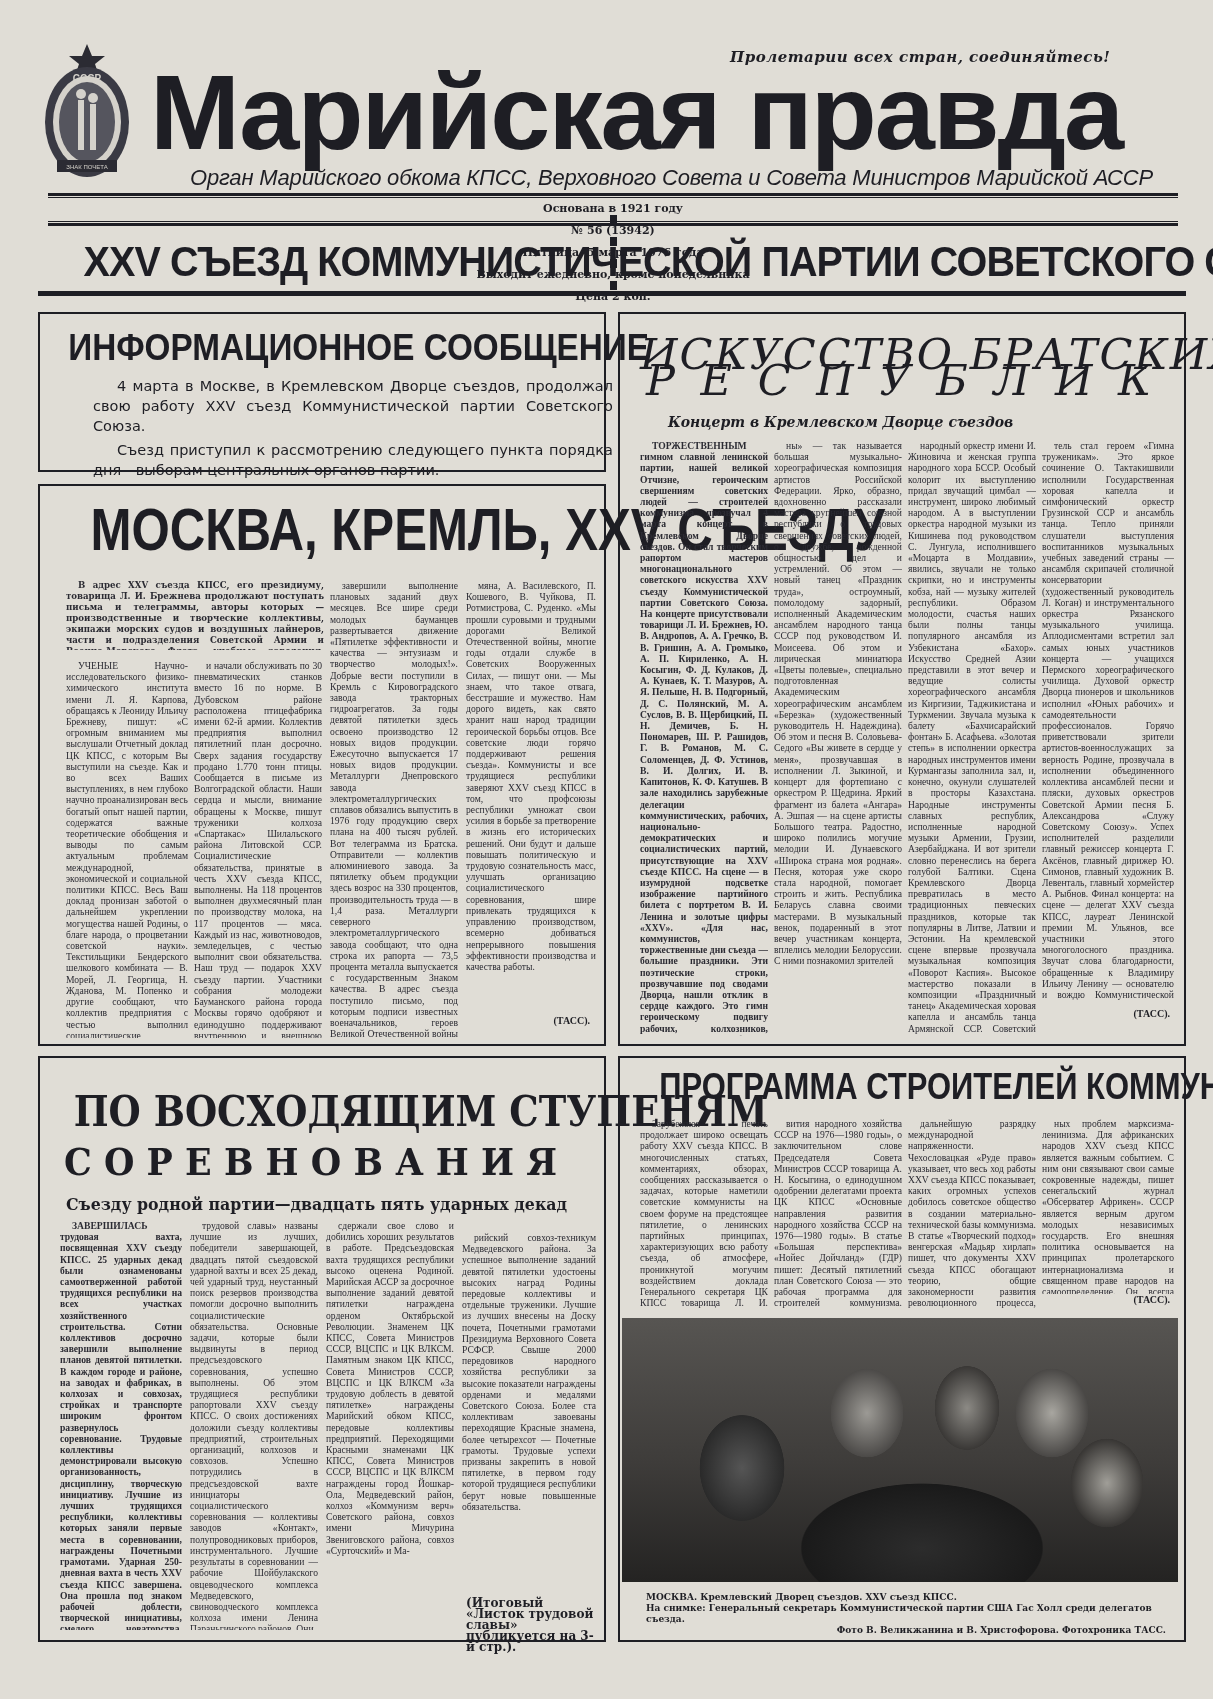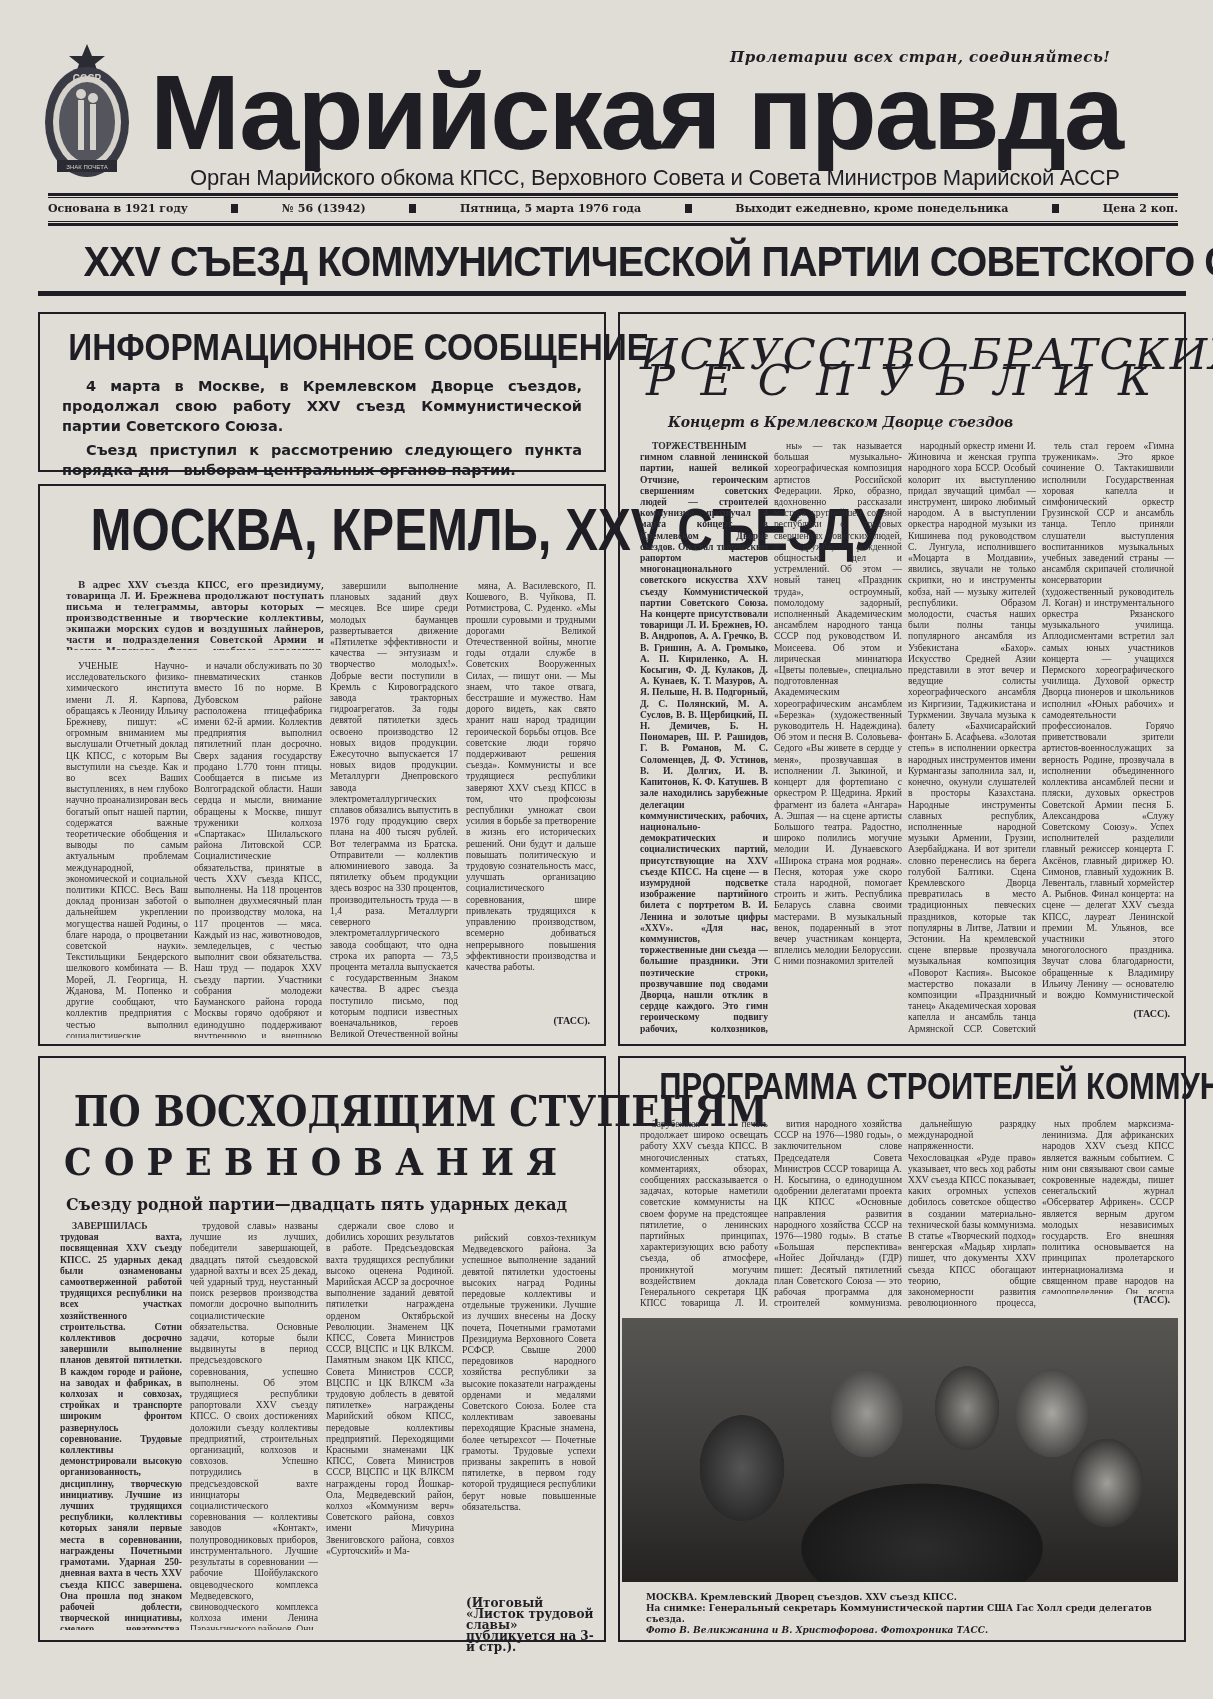--- a/index.html
+++ b/index.html
@@ -3,32 +3,32 @@
 <meta charset="utf-8">
 <style>
   html,body{margin:0;padding:0;}
   body{width:1213px;height:1699px;background:#dcd9d2;font-family:"Liberation Serif",serif;color:#1e1e24;position:relative;overflow:hidden;}
   .page{position:absolute;left:0;top:0;width:1213px;height:1699px;background:#e0ddd6;}
   .abs{position:absolute;}
   
   .emblem{left:40px;top:42px;width:95px;height:140px;}
   .slogan{left:730px;top:48px;width:460px;font-family:"DejaVu Serif",serif;font-style:italic;font-weight:bold;font-size:15px;letter-spacing:.5px;}
   .title{left:150px;top:62px;width:1050px;font-family:"Liberation Sans",sans-serif;font-weight:900;font-size:106px;line-height:100px;letter-spacing:-2px;transform:scaleX(1.02);transform-origin:left;white-space:nowrap;}
-  .subtitle{left:190px;top:165px;width:1000px;font-family:"Liberation Sans",sans-serif;font-size:22px;white-space:nowrap;letter-spacing:-.2px;}
+  .subtitle{left:190px;top:165px;width:1000px;font-family:"Liberation Sans",sans-serif;font-size:22px;white-space:nowrap;letter-spacing:-.2px;font-style:italic;}
   .rule{background:#1e1e24;}
-  .infobar{left:48px;top:202px;width:1130px;display:flex;justify-content:space-between;align-items:center;font-family:"DejaVu Serif",serif;font-size:11px;font-weight:bold;}
+  .infobar{left:48px;top:202px;width:1130px;display:flex;justify-content:space-between;align-items:center;font-family:"DejaVu Serif",serif;font-size:11px;font-weight:bold;flex-direction:column;}
   .infobar .sq{display:inline-block;width:7px;height:9px;background:#1e1e24;}
   .banner{left:38px;top:236px;width:1140px;text-align:center;font-family:"Liberation Sans",sans-serif;font-weight:900;font-size:43px;line-height:50px;letter-spacing:-1px;transform:scaleX(.92);transform-origin:center;white-space:nowrap;}
   
   .box{border:2px solid #1e1e24;}
   .h-condensed{font-family:"Liberation Sans",sans-serif;font-weight:900;white-space:nowrap;text-align:center;}
   .col{position:absolute;font-family:"Liberation Serif",serif;font-size:9.6px;line-height:11.2px;text-align:justify;color:#2b2b33;overflow:hidden;}
   .col p{margin:0;text-indent:12px;}
   .col .first{font-weight:bold;}
-  .lead{font-family:"DejaVu Sans",sans-serif;font-weight:bold;font-size:14.5px;line-height:20px;text-align:justify;}
+  .lead{font-family:"DejaVu Sans",sans-serif;font-weight:normal;font-size:14.5px;line-height:20px;text-align:justify;margin-left:31px;}
   .lead p{margin:0 0 4px 0;text-indent:24px;}
   .tass{text-align:right;font-weight:bold;font-size:10px;}
   .italic-head{font-family:"DejaVu Serif",serif;font-style:italic;}
   .photo{background:
      radial-gradient(ellipse 60px 75px at 120px 150px,#555 0,#2a2a2a 70%,transparent 71%),
      radial-gradient(ellipse 45px 55px at 245px 95px,#9c9a95 0,#4c4a48 80%,transparent 81%),
      radial-gradient(ellipse 40px 52px at 345px 90px,#8c8a85 0,#3a3836 80%,transparent 81%),
      radial-gradient(ellipse 45px 55px at 430px 95px,#a8a6a0 0,#4a4846 80%,transparent 81%),
      radial-gradient(ellipse 45px 55px at 485px 165px,#a09e98 0,#383634 80%,transparent 81%),
      radial-gradient(ellipse 150px 80px at 300px 230px,#2c2c2c 0,#1a1a1a 80%,transparent 81%),
@@ -153,16 +153,16 @@
   </div>
   <div class="col" style="left:1042px;top:1118px;width:132px;height:176px;">
     <p>ных проблем марксизма-ленинизма. Для африканских народов XXV съезд КПСС является важным событием. С ним они связывают свои самые сокровенные надежды, пишет сенегальский журнал «Обсерватер Африкен». СССР является верным другом молодых независимых государств. Его внешняя политика основывается на принципах пролетарского интернационализма и священном праве народов на самоопределение. Он всегда находился на стороне африканских стран в самые трудные периоды их истории.</p>
   </div>
   <div class="abs tass" style="left:1080px;top:1294px;width:90px;">(ТАСС).</div>
 
   <div class="abs photo" style="left:622px;top:1318px;width:556px;height:264px;"></div>
   <div class="abs caption" style="left:646px;top:1592px;width:520px;">
     <div>МОСКВА. Кремлевский Дворец съездов. XXV съезд КПСС.</div>
     <div>На снимке: Генеральный секретарь Коммунистической партии США Гас Холл среди делегатов съезда.</div>
-    <div style="font-style:italic;">Фото В. Великжанина и В. Христофорова. Фотохроника ТАСС.</div>
+    <div style="text-align:right;">Фото В. Великжанина и В. Христофорова. Фотохроника ТАСС.</div>
   </div>
 
 </div>
 
 </body></html>

